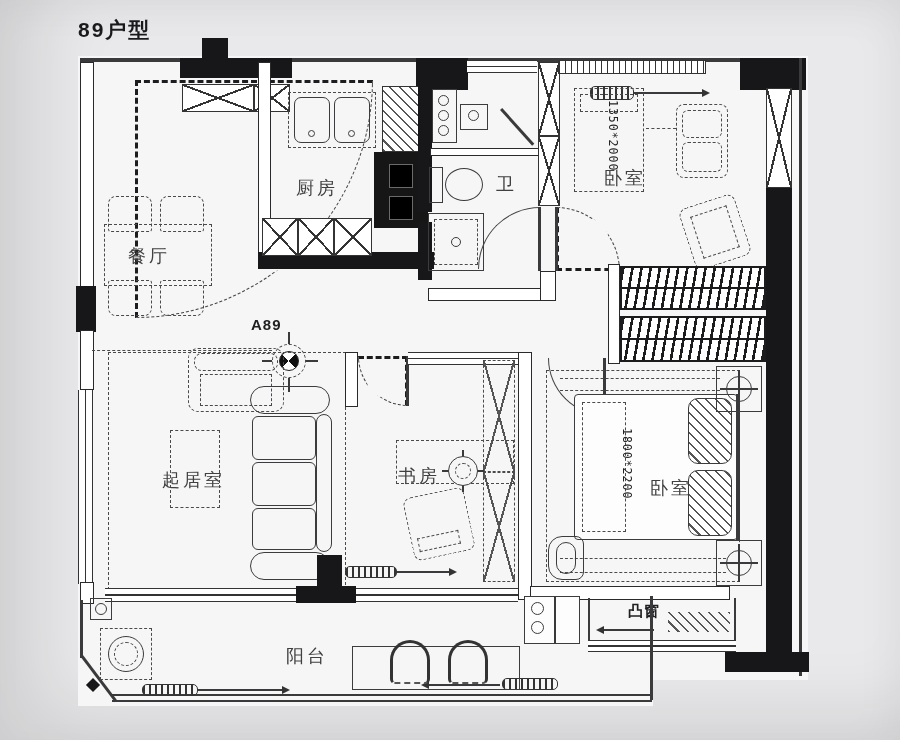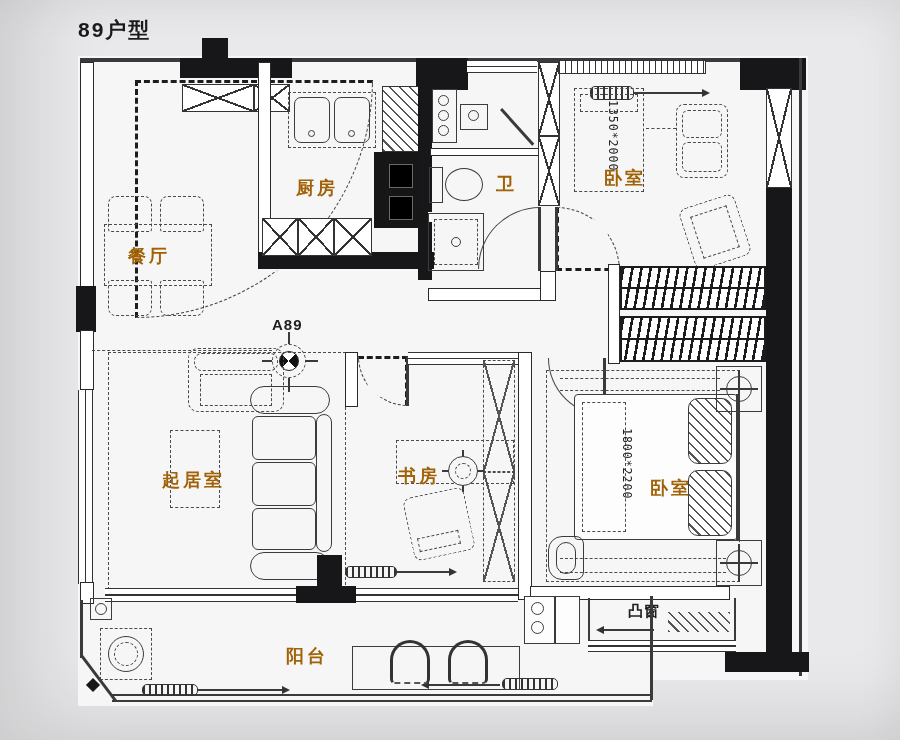--- a/index.html
+++ b/index.html
@@ -31,21 +31,21 @@
     repeating-linear-gradient(100deg,#1c1c1e 0 2.6px,transparent 2.6px 9px),#fff}
   .hatch{background:repeating-linear-gradient(45deg,#555 0 1.5px,transparent 1.5px 7px)}
   .coil{border:1px solid #333;border-radius:5px;
     background:repeating-linear-gradient(90deg,#333 0 2px,transparent 2px 6px)}
   .arc-se{border-right:1.8px solid #444;border-bottom:1.8px solid #444;border-bottom-right-radius:100%}
   .arc-sw{border-left:1.8px solid #444;border-bottom:1.8px solid #444;border-bottom-left-radius:100%}
   .arc-ne{border-top:1.8px solid #444;border-right:1.8px solid #444;border-top-right-radius:100%}
   .arc-nw{border-top:1.8px solid #444;border-left:1.8px solid #444;border-top-left-radius:100%}
   .da{border-style:dashed}
   .circle{border-radius:50%}
-  .room-label{font-size:18px;font-weight:700;letter-spacing:3px;color:#a16207;white-space:nowrap}
+  .room-label{font-size:18px;font-weight:400;letter-spacing:3px;color:#404040;white-space:nowrap}
   .small-label{font-size:15px;font-weight:700;letter-spacing:1px;color:#202022;white-space:nowrap}
   .dim{writing-mode:vertical-rl;font-family:"DejaVu Sans Mono",monospace;font-size:11.5px;
     letter-spacing:1px;color:#232325;white-space:nowrap}
   .title{font-size:21px;font-weight:700;letter-spacing:2px;color:#1a1a1c}
   .arrow-r{width:0;height:0;border-top:4px solid transparent;border-bottom:4px solid transparent;border-left:8px solid #333}
   .arrow-l{width:0;height:0;border-top:4px solid transparent;border-bottom:4px solid transparent;border-right:8px solid #333}
   .stove{background:#161616}
   .stove > div{position:absolute;background:#000;border:1px solid #6a6a6a}
 </style>
 </head>
@@ -145,21 +145,21 @@
   <div class="a dash" style="left:160px;top:196px;width:44px;height:36px;border-radius:8px 8px 3px 3px"></div>
   <div class="a dash" style="left:108px;top:280px;width:44px;height:36px;border-radius:3px 3px 8px 8px"></div>
   <div class="a dash" style="left:160px;top:280px;width:44px;height:36px;border-radius:3px 3px 8px 8px"></div>
   <div class="a room-label" style="left:128px;top:244px">餐厅</div>
 
   <div class="a dashline" style="left:92px;top:350px;width:180px"></div>
   <div class="a line" style="left:288px;top:332px;width:2px;height:60px"></div>
   <div class="a line" style="left:262px;top:360px;width:56px;height:2px"></div>
   <div class="a dash circle" style="left:272px;top:344px;width:34px;height:34px;background:#f6f6f7"></div>
   <div class="a circle" style="left:279px;top:351px;width:20px;height:20px;border:1.5px solid #222;background:conic-gradient(from 45deg,#111 0 90deg,#fff 90deg 180deg,#111 180deg 270deg,#fff 270deg 360deg)"></div>
-  <div class="a small-label" style="left:272px;top:316px">A89</div>
+  <div class="a small-label" style="left:251px;top:316px">A89</div>
 
   <div class="a dash" style="left:108px;top:352px;width:238px;height:248px"></div>
   <div class="a dash" style="left:188px;top:348px;width:96px;height:64px;border-radius:10px"></div>
   <div class="a dash" style="left:194px;top:353px;width:84px;height:18px;border-radius:8px"></div>
   <div class="a dash" style="left:200px;top:374px;width:72px;height:32px"></div>
   <div class="a dash" style="left:170px;top:430px;width:50px;height:78px"></div>
   <div class="a" style="left:250px;top:386px;width:84px;height:194px">
     <div class="a solid" style="left:0;top:0;width:80px;height:28px;border-radius:14px"></div>
     <div class="a solid" style="left:2px;top:30px;width:64px;height:44px;border-radius:6px"></div>
     <div class="a solid" style="left:2px;top:76px;width:64px;height:44px;border-radius:6px"></div>

